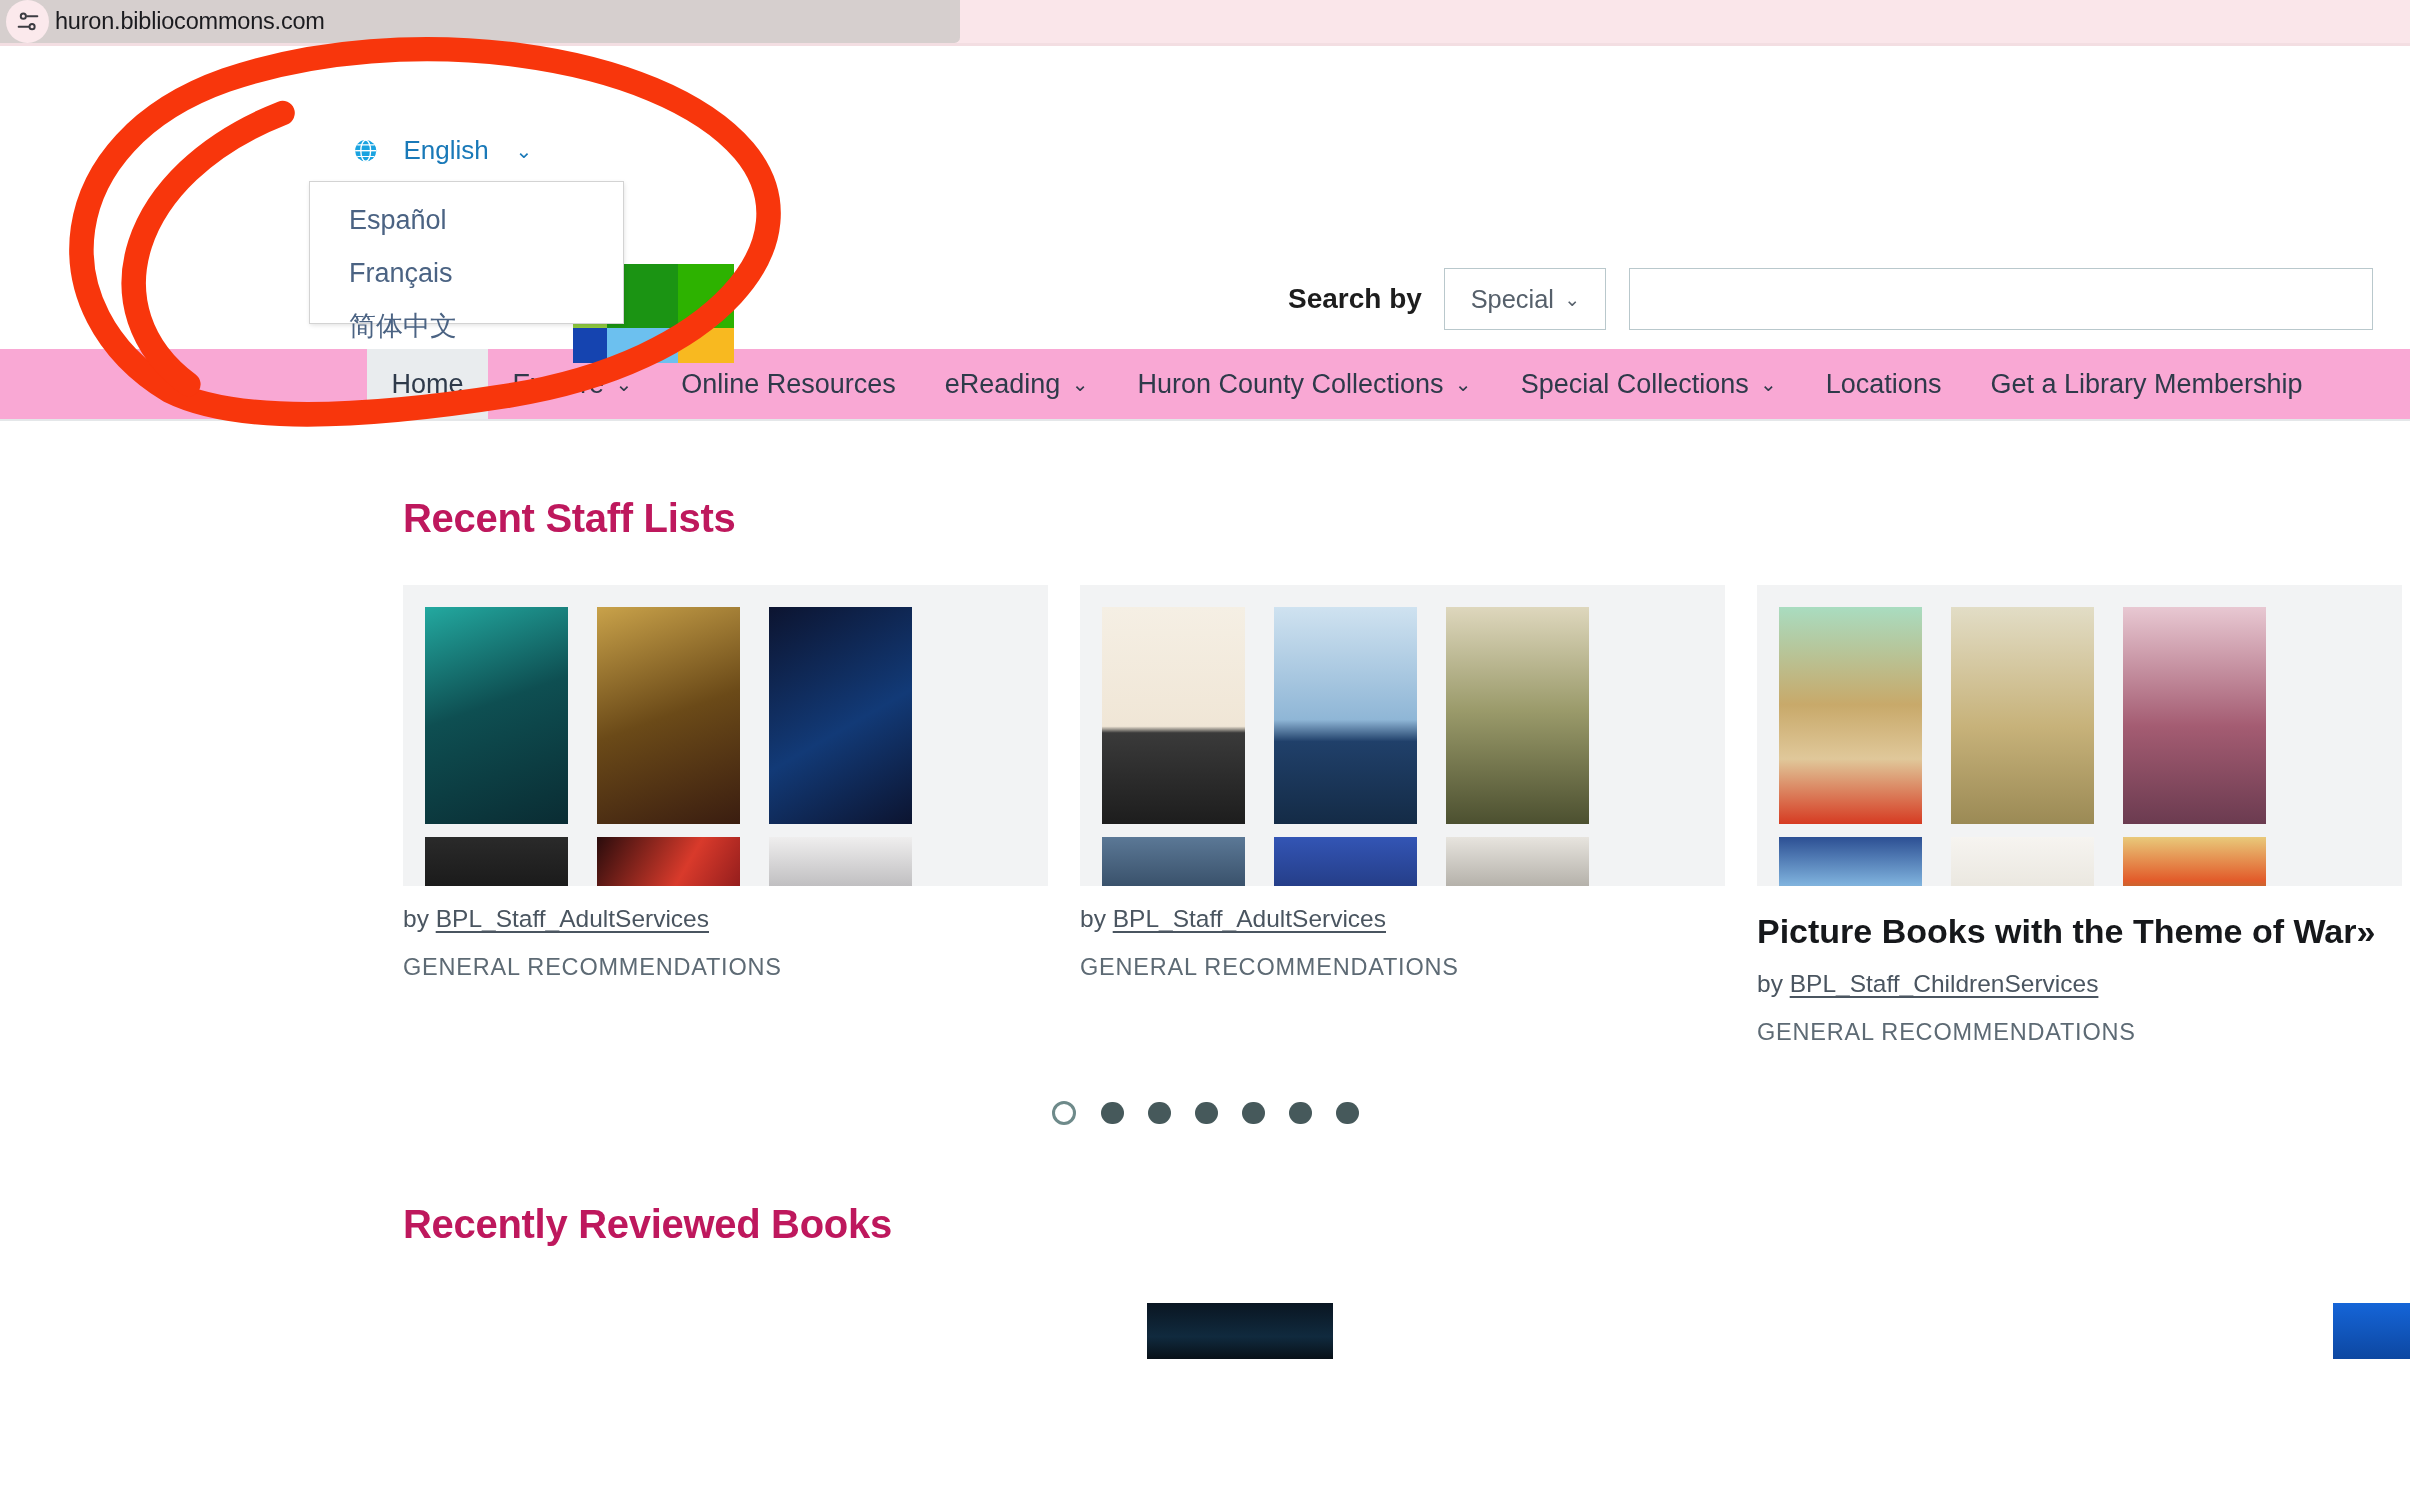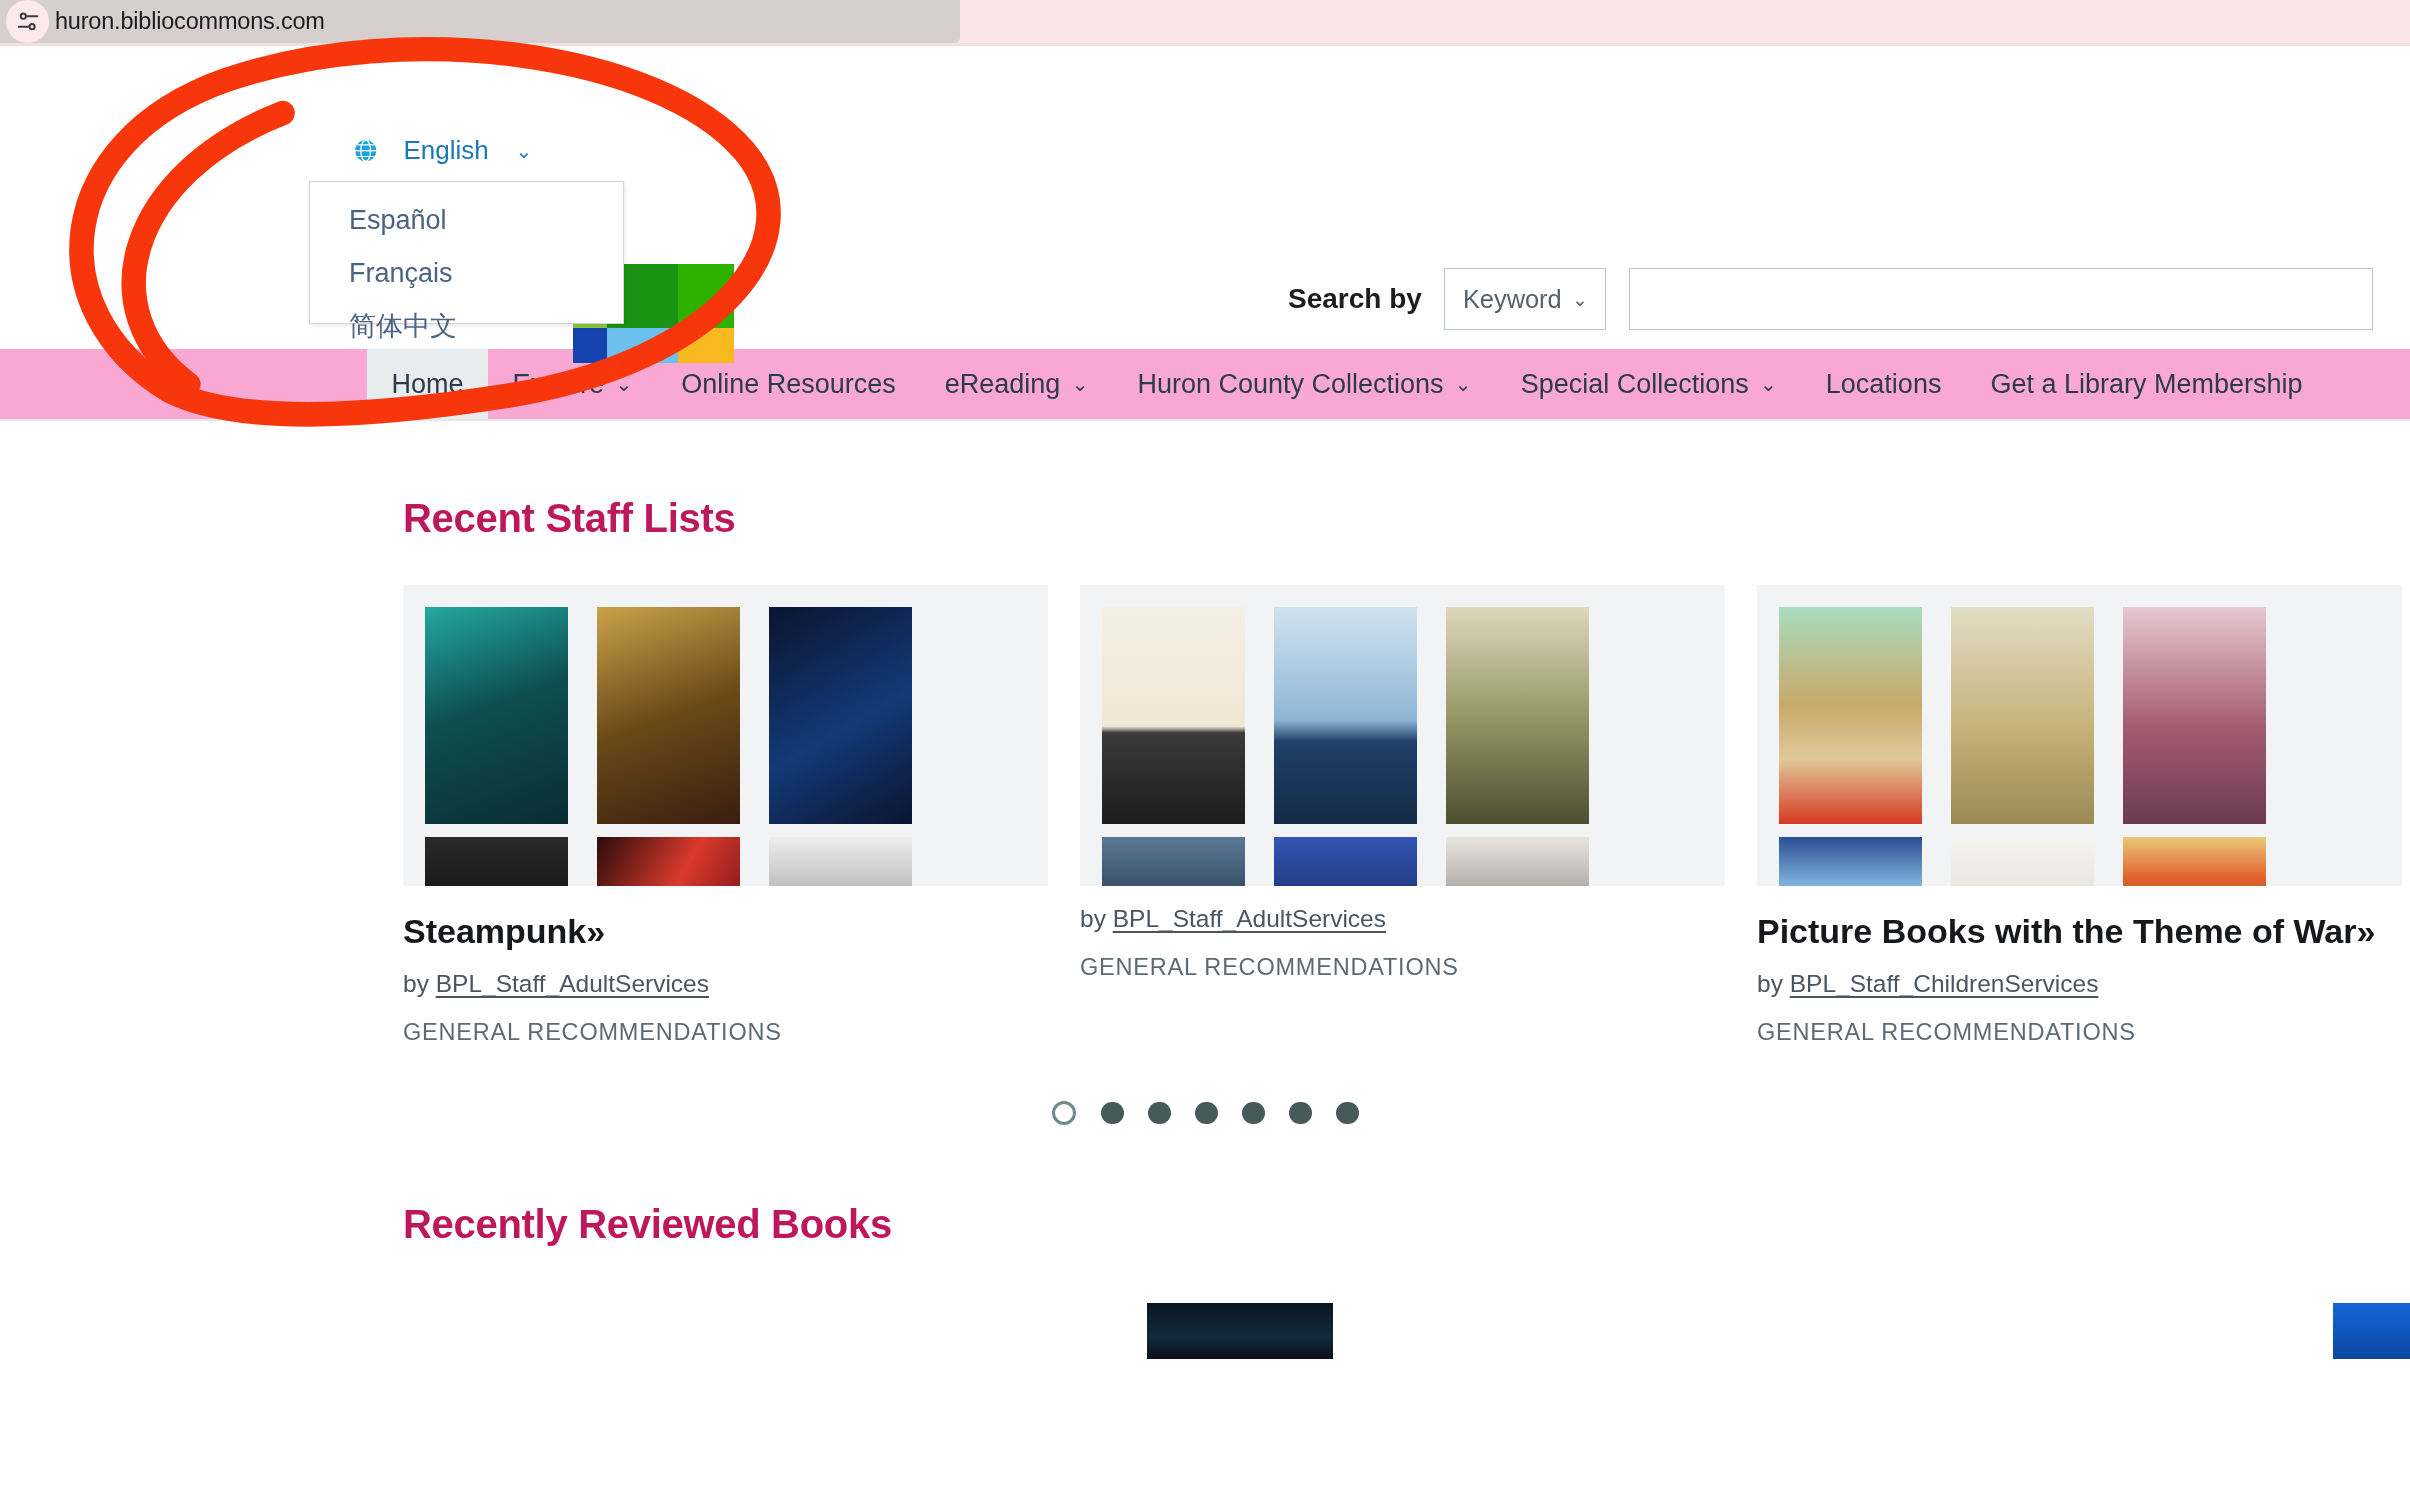--- a/index.html
+++ b/index.html
@@ -280,21 +280,21 @@
       <div class="c2"></div>
       <div class="c3"></div>
       <div class="c4"></div>
       <div class="c5"></div>
       <div class="c6"></div>
     </div>
 
     <div id="search-area">
       <span id="search-by-label">Search by</span>
       <div id="search-index-select">
-        <span>Keyword</span>
+        <span>Special</span>
         <span class="caret">⌄</span>
       </div>
       <input id="search-input" type="text" placeholder="" style="">
     </div>
   </div>
 
   <nav id="main-nav">
     <div class="nav-item active">
       <span>Home</span>
     </div>
@@ -335,23 +335,20 @@
       <div class="list-card">
         <div class="card-covers">
           <div class="cover-grid">
             <div class="cover" style="background:linear-gradient(160deg,#23a9a0 0%,#0e4f52 45%,#0a2c33 100%)"></div>
             <div class="cover" style="background:linear-gradient(160deg,#c9a24a 0%,#6b4a18 50%,#3a1d10 100%)"></div>
             <div class="cover" style="background:linear-gradient(150deg,#0c1430 0%,#123a77 55%,#0c1430 100%)"></div>
             <div class="cover short" style="background:linear-gradient(180deg,#2a2a2a 0%,#0f0f0f 100%)"></div>
             <div class="cover short" style="background:linear-gradient(120deg,#2a0c0c 0%,#d93a2b 55%,#7d1418 100%)"></div>
             <div class="cover short" style="background:linear-gradient(180deg,#efeeee 0%,#bdbcbe 60%,#2c2230 100%)"></div>
           </div>
-        </div>
-        <div class="card-title">
-          <span>Steampunk</span><span class="chev">»</span>
         </div>
         <div class="card-by">
           <span>by</span>
           <a href="#">BPL_Staff_AdultServices</a>
         </div>
         <div class="card-kind">GENERAL RECOMMENDATIONS</div>
       </div>
 
       <div class="list-card">
         <div class="card-covers">

